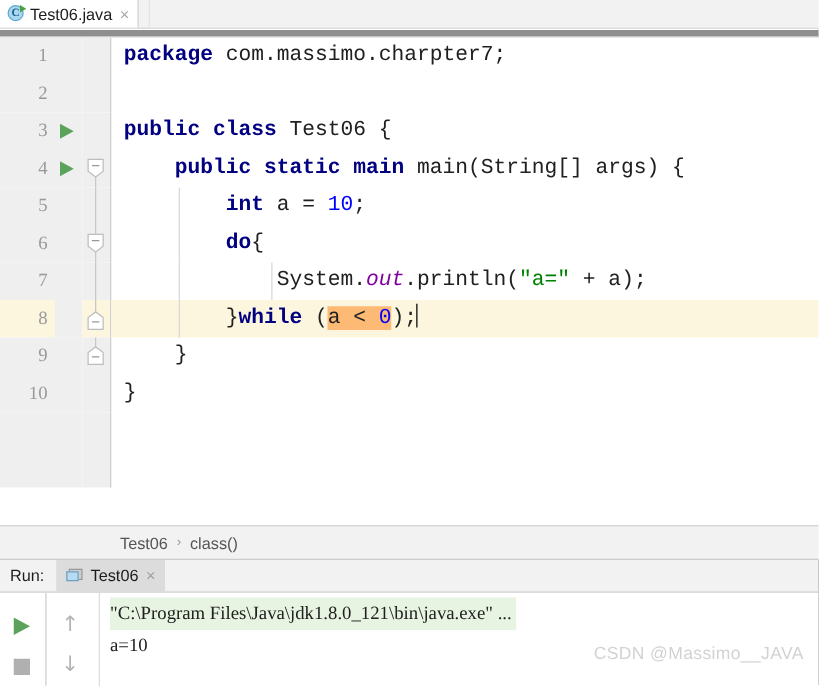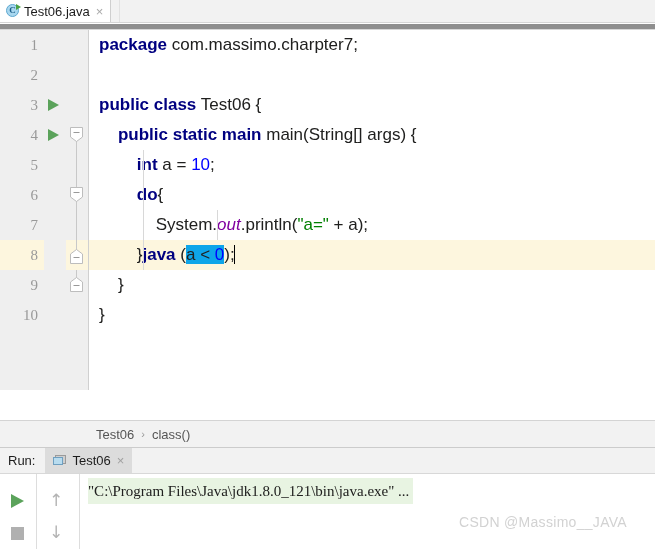--- a/index.html
+++ b/index.html
@@ -158,30 +158,30 @@
     left: 3px; top: 6px;
     width: 15px; height: 17px;
   }
   .code-col {
     flex: 1;
     height: 30px;
     line-height: 30px;
     padding-left: 10px;
     box-sizing: border-box;
     white-space: pre;
-    font-family: Liberation Sans, sans-serif;
+    font-family: Liberation Mono, monospace;
     font-size: 17px;
     color: #20201f;
     position: relative;
   }
   .kw { color: #000080; font-weight: bold; }
   .num { color: #0000ff; }
   .str { color: #008000; }
   .stat { color: #8000a0; font-style: italic; }
-  .hl-cond { background: #0ea5e9; }
+  .hl-cond { background: #fdba74; }
   .caret {
     display: inline-block;
     width: 1px;
     height: 19px;
     background: #000000;
     vertical-align: -4px;
     margin-left: -1px;
   }
   .indent-guide {
     position: absolute;
@@ -313,21 +313,21 @@
     line-height: 26px;
     white-space: pre;
   }
   .console-line.cmd {
     background: #e8f4e2;
     display: inline-block;
     padding: 0 4px 0 0;
   }
   #watermark {
     position: absolute;
-    right: 28px;
+    right: 12px;
     bottom: 18px;
     color: #d2d2d2;
     font-size: 14px;
     font-family: "Liberation Sans", sans-serif;
     letter-spacing: 0.3px;
   }
 </style>
 </head>
 <body>
 
@@ -419,21 +419,21 @@
   <div class="code-row current">
     <div class="gutter">8</div>
     <div class="run-col"></div>
     <div class="fold-col">
       <span class="fold-line" style="bottom:13px; top:0;"></span>
       <svg class="fold-marker" viewBox="0 0 15 17" style="top:8px;">
         <path d="M1.5 15.5 H13.5 V6 L7.5 1.5 L1.5 6 Z" fill="#ffffff" stroke="#bdbdbd" stroke-width="1"></path>
         <path d="M4.5 9.5 H10.5" stroke="#999999" stroke-width="1"></path>
       </svg>
     </div>
-    <div class="code-col">        }<span class="kw">java</span> (<span class="hl-cond">a &lt; <span class="num">0</span></span>);<span class="caret"></span><span class="indent-guide" style="left:54px;"></span></div>
+    <div class="code-col">        }<span class="kw">while</span> (<span class="hl-cond">a &lt; <span class="num">0</span></span>);<span class="caret"></span><span class="indent-guide" style="left:54px;"></span></div>
   </div>
 
   <div class="code-row">
     <div class="gutter">9</div>
     <div class="run-col"></div>
     <div class="fold-col">
       <span class="fold-line" style="bottom:16px; top:0;"></span>
       <svg class="fold-marker" viewBox="0 0 15 17" style="top:6px;">
         <path d="M1.5 15.5 H13.5 V6 L7.5 1.5 L1.5 6 Z" fill="#ffffff" stroke="#bdbdbd" stroke-width="1"></path>
         <path d="M4.5 9.5 H10.5" stroke="#999999" stroke-width="1"></path>
@@ -489,16 +489,17 @@
       <span class="tb-play"></span>
       <span class="tb-stop"></span>
     </div>
     <div class="run-toolbar2">
       <span class="tb-up">↑</span>
       <span class="tb-dn">↓</span>
 
     </div>
     <div id="console">
       <div><span class="console-line cmd">"C:\Program Files\Java\jdk1.8.0_121\bin\java.exe" ...</span></div>
+      <div class="console-line">a=10</div>
     </div>
   </div>
   <div id="watermark">CSDN @Massimo__JAVA</div>
 </div>
 
 </body></html>

